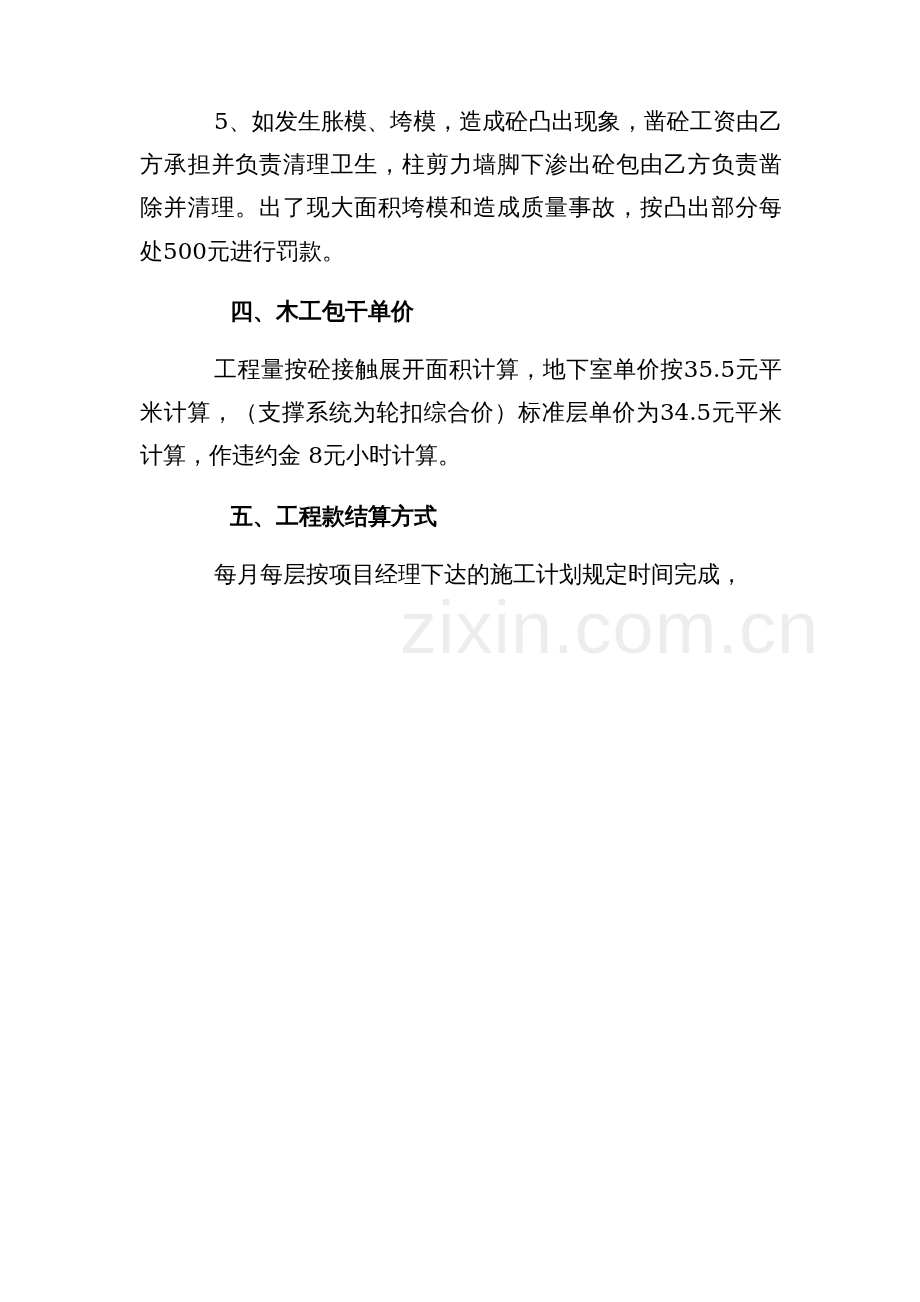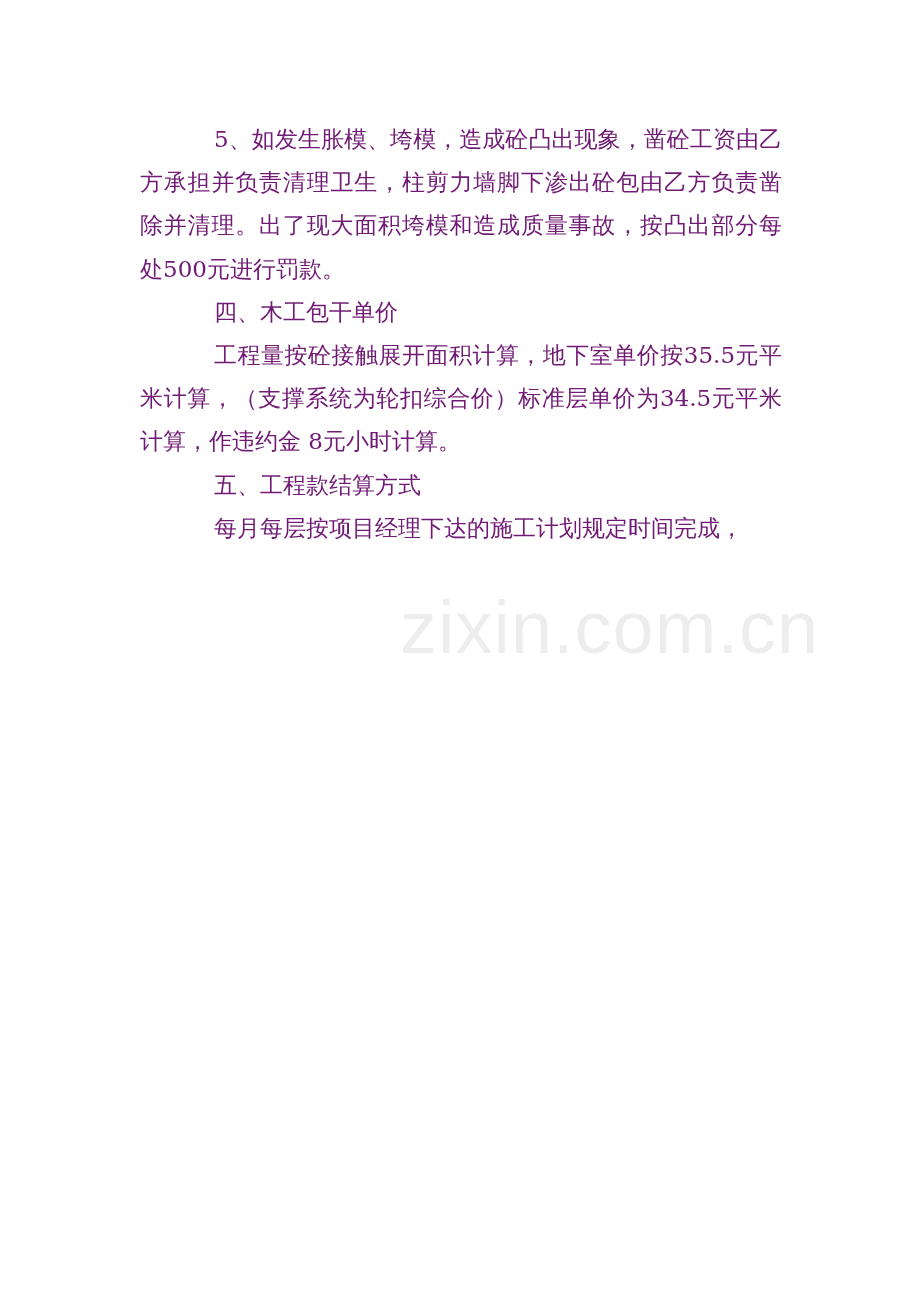--- a/index.html
+++ b/index.html
@@ -1,24 +1,24 @@
 <!DOCTYPE html>
 <html><head>
 <meta charset="utf-8">
 <style>
   html, body { margin: 0; padding: 0; background: #ffffff; }
   body { width: 920px; height: 1302px; position: relative; overflow: hidden; }
   .page {
-    position: absolute; left: 140px; top: 118px; width: 642px;
+    position: absolute; left: 140px; top: 100px; width: 642px;
     font-family: "DejaVu Serif", "Liberation Serif", serif;
-    font-size: 23px; line-height: 43.2px; color: #701a75;
+    font-size: 23px; line-height: 43.2px; color: #000000;
     text-align: justify; text-justify: inter-character;
   }
   .para { margin: 0; text-indent: 74px; }
-  .heading { margin: 0; text-indent: 74px; }
+  .heading { margin: 16px; text-indent: 74px; font-weight: bold; }
   .watermark {
     position: absolute; left: 400px; top: 585px;
     font-family: "Liberation Sans", sans-serif; font-size: 74px;
     color: rgba(0,0,0,0.07); letter-spacing: 1px; pointer-events: none;
   }
 </style>
 </head>
 <body>
 
 <div class="page">

